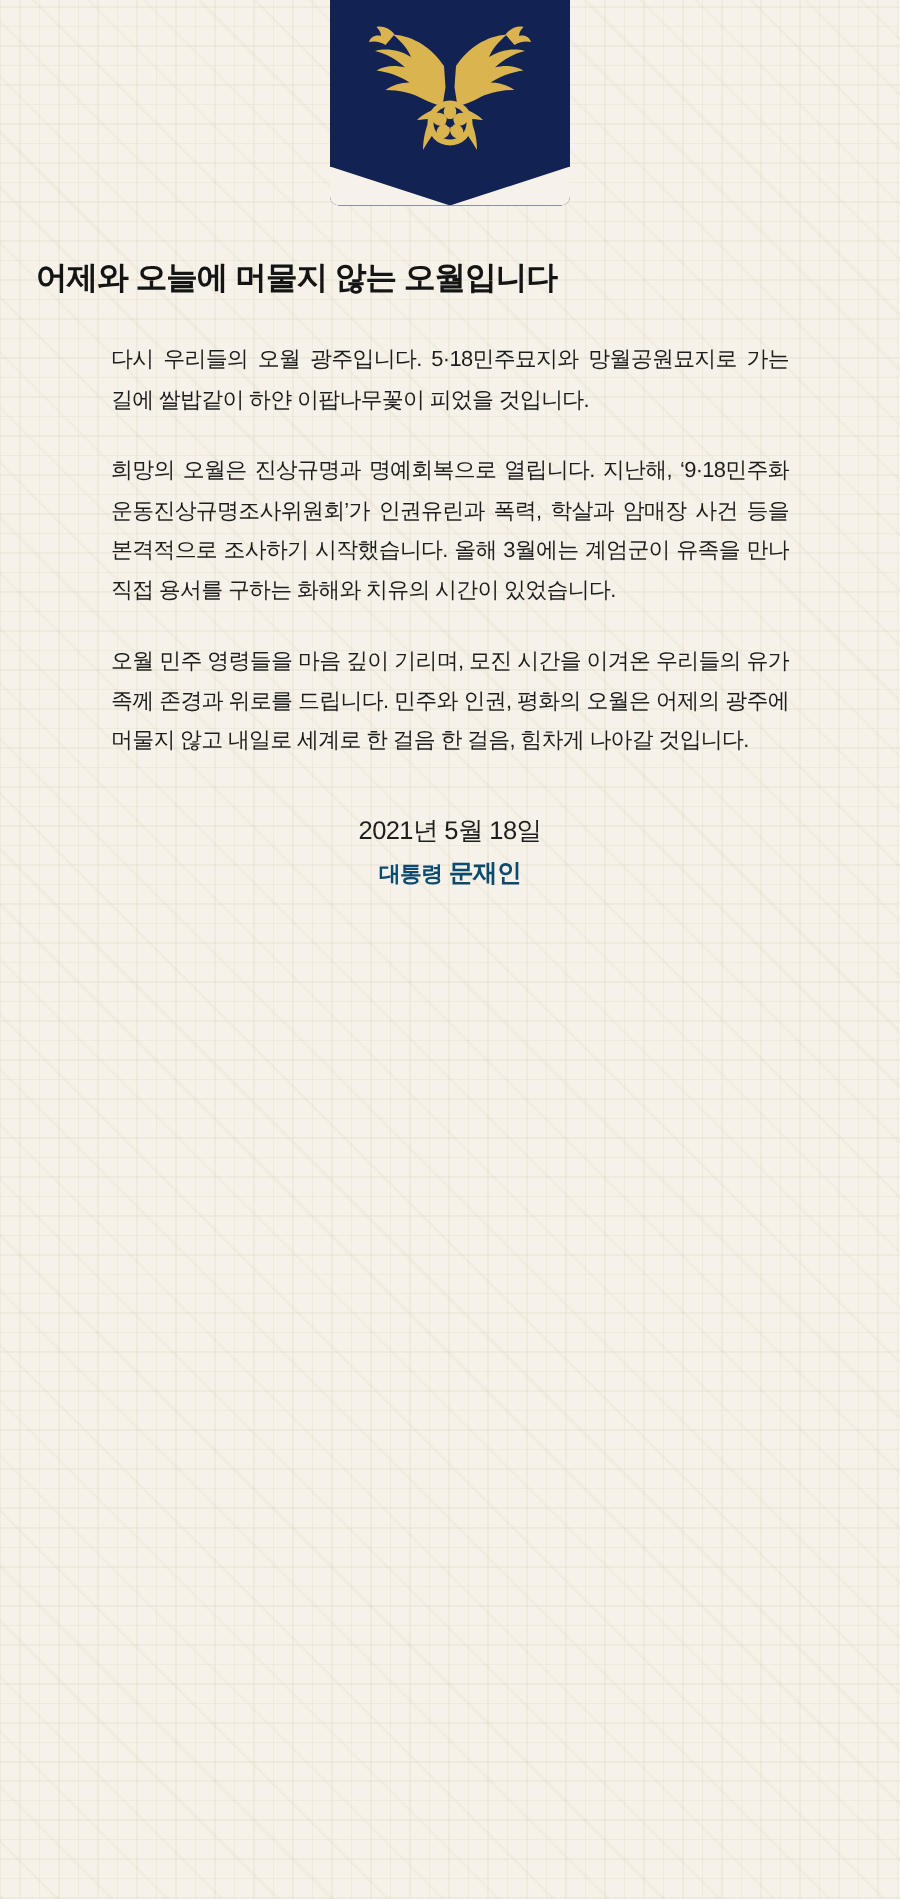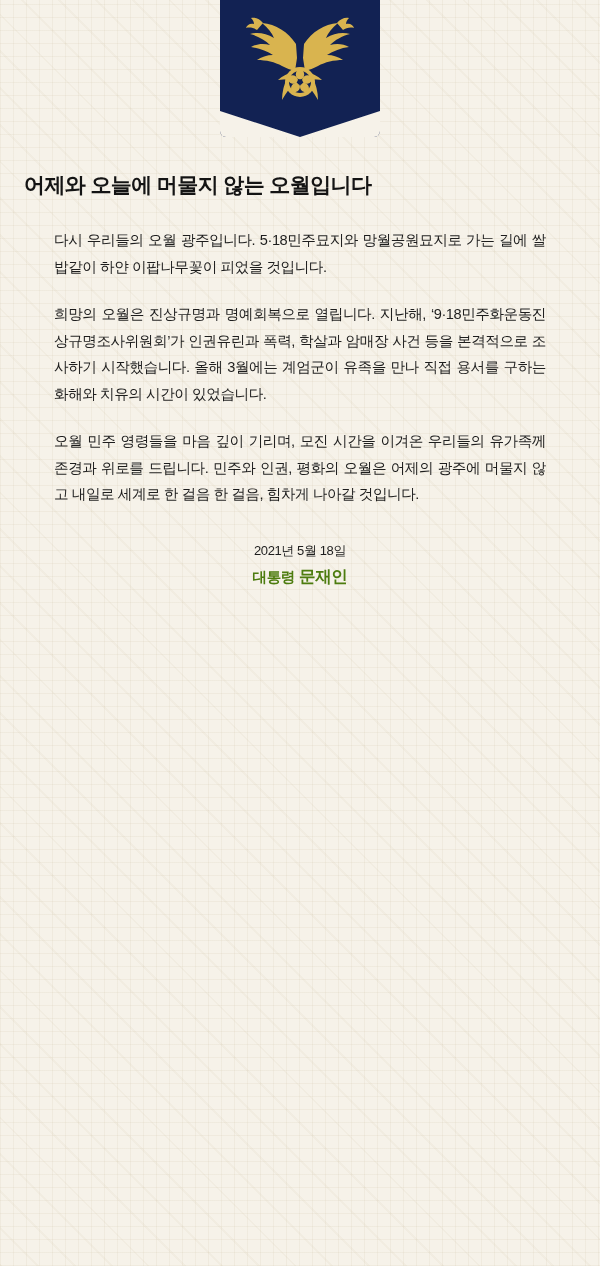--- a/index.html
+++ b/index.html
@@ -61,48 +61,48 @@
     font-size: 21px;
     font-weight: bold;
     letter-spacing: -0.6px;
     color: #141414;
     margin: 34px 0 28px 0;
     padding: 0 24px;
   }
 
   
   .body-wrap {
-    padding: 0 54px;
+    padding: 0 74px;
   }
   .para {
     font-size: 14.6px;
     line-height: 1.82;
     letter-spacing: -0.45px;
     text-align: justify;
     margin: 0 0 21px 0;
     color: #1d1d1d;
   }
 
   
   .signature {
     text-align: center;
     margin-top: 34px;
     padding-bottom: 34px;
   }
   .sig-date {
-    font-size: 13px;
+    font-size: 17px;
     letter-spacing: -0.4px;
     color: #1d1d1d;
     margin-bottom: 6px;
   }
   .sig-name {
     font-size: 16.5px;
     font-weight: bold;
     letter-spacing: -0.4px;
-    color: #4d7c0f;
+    color: #0c4a6e;
   }
   .sig-name .role {
     font-size: 14.5px;
     font-weight: bold;
   }
 </style>
 </head>
 <body>
 
 <div class="paper-texture"></div>

